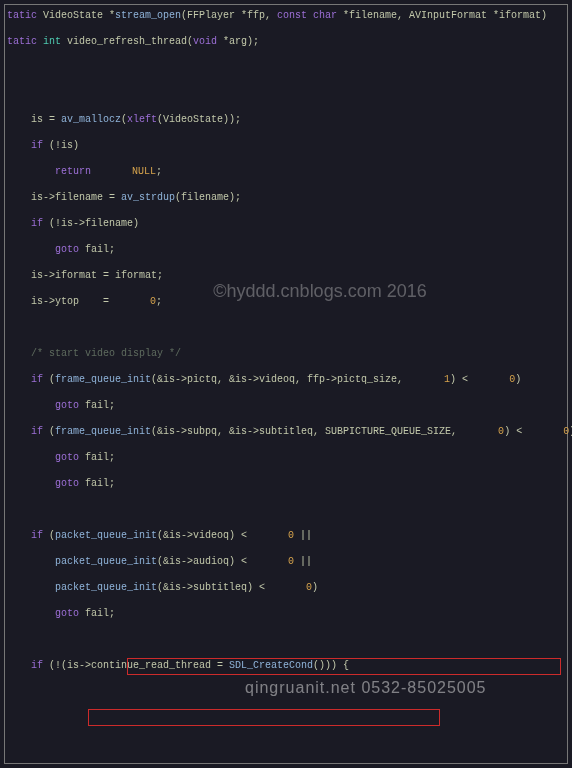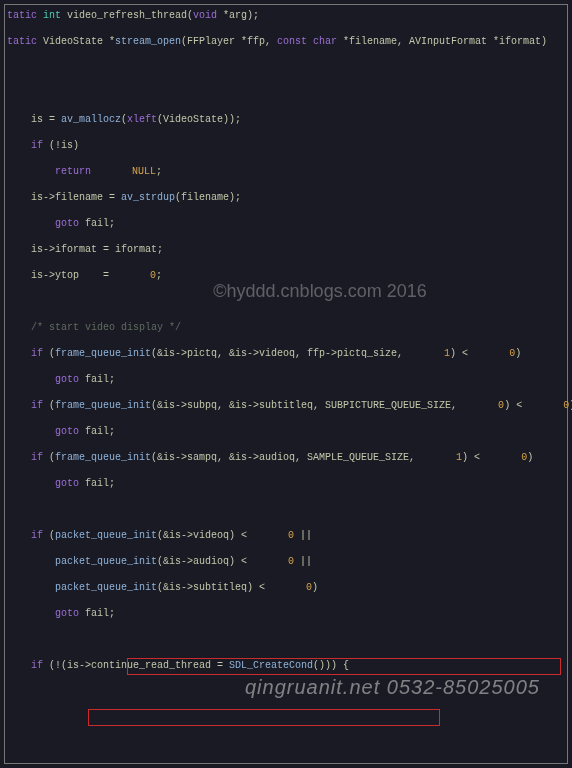--- a/index.html
+++ b/index.html
@@ -48,50 +48,49 @@
     font-family: Arial, sans-serif;
     font-size: 18px;
     color: rgba(200,200,200,0.4);
     pointer-events: none;
     margin-left: 34px;
   }
   .watermark2 {
     position: absolute;
     top: 681px; left: 245px;
     font-family: 'SimSun','Segoe UI',Arial,sans-serif;
-    font-size: 20px;
+    font-size: 16px;
     color: rgba(230,230,230,0.5);
     letter-spacing: 1px;
     pointer-events: none;
-    font-style: italic;
   }
   .line { display: block; white-space: pre; }
 </style>
 </head>
 <body>
 
 <div class="frame">
-<pre><span class="line"><span class="kw">tatic</span><span class="type"> int</span><span> video_refresh_thread(</span><span class="kw">void</span><span> *arg);</span></span>
-<span class="line"><span class="kw">tatic</span><span> VideoState *</span><span class="fn">stream_open</span><span>(FFPlayer *ffp, </span><span class="kw">const char</span><span> *filename, AVInputFormat *iformat)</span></span>
+<pre><span class="line"><span class="kw">tatic</span><span> VideoState *</span><span class="fn">stream_open</span><span>(FFPlayer *ffp, </span><span class="kw">const char</span><span> *filename, AVInputFormat *iformat)</span></span>
+<span class="line"><span class="kw">tatic</span><span class="type"> int</span><span> video_refresh_thread(</span><span class="kw">void</span><span> *arg);</span></span>
 <span class="line"> </span>
 <span class="line"> </span>
 <span class="line"><span>    is = </span><span class="fn">av_mallocz</span><span>(</span><span class="kw">xleft</span><span>(VideoState));</span></span>
 <span class="line"><span class="kw">    if</span><span> (!is)</span></span>
 <span class="line"><span class="kw">        return </span><span class="num">NULL</span><span>;</span></span>
 <span class="line"><span>    is-&gt;filename = </span><span class="fn">av_strdup</span><span>(filename);</span></span>
+<span class="line"><span class="kw">    if</span><span> (!is-&gt;filename)</span></span>
 <span class="line"><span class="kw">        goto</span><span> fail;</span></span>
 <span class="line">    is-&gt;iformat = iformat;</span>
 <span class="line"><span>    is-&gt;ytop    = </span><span class="num">0</span><span>;</span></span>
 <span class="line"> </span>
 <span class="line"><span class="cm">    /* start video display */</span></span>
 <span class="line"><span class="kw">    if</span><span> (</span><span class="fn">frame_queue_init</span><span>(&amp;is-&gt;pictq, &amp;is-&gt;videoq, ffp-&gt;pictq_size, </span><span class="num">1</span><span>) &lt; </span><span class="num">0</span><span>)</span></span>
 <span class="line"><span class="kw">        goto</span><span> fail;</span></span>
 <span class="line"><span class="kw">    if</span><span> (</span><span class="fn">frame_queue_init</span><span>(&amp;is-&gt;subpq, &amp;is-&gt;subtitleq, SUBPICTURE_QUEUE_SIZE, </span><span class="num">0</span><span>) &lt; </span><span class="num">0</span><span>)</span></span>
 <span class="line"><span class="kw">        goto</span><span> fail;</span></span>
-<span class="line"><span class="kw">    if</span><span> (</span><span class="fn">frame_queue_init</span><span>(&amp;is-&gt;sampq, &amp;is-&gt;audioq, SAMPLE_QUEUE_SIZE, </span><span class="num">1</span><span>) &lt; </span><span class="num">0</span><span>)</span></span>
 <span class="line"><span class="kw">        goto</span><span> fail;</span></span>
 <span class="line"> </span>
 <span class="line"><span class="kw">    if</span><span> (</span><span class="fn">packet_queue_init</span><span>(&amp;is-&gt;videoq) &lt; </span><span class="num">0</span><span> ||</span></span>
 <span class="line"><span>        </span><span class="fn">packet_queue_init</span><span>(&amp;is-&gt;audioq) &lt; </span><span class="num">0</span><span> ||</span></span>
 <span class="line"><span>        </span><span class="fn">packet_queue_init</span><span>(&amp;is-&gt;subtitleq) &lt; </span><span class="num">0</span><span>)</span></span>
 <span class="line"><span class="kw">        goto</span><span> fail;</span></span>
 <span class="line"> </span>
 <span class="line"><span class="kw">    if</span><span> (!(is-&gt;continue_read_thread = </span><span class="fn">SDL_CreateCond</span><span>())) {</span></span>
 
 

